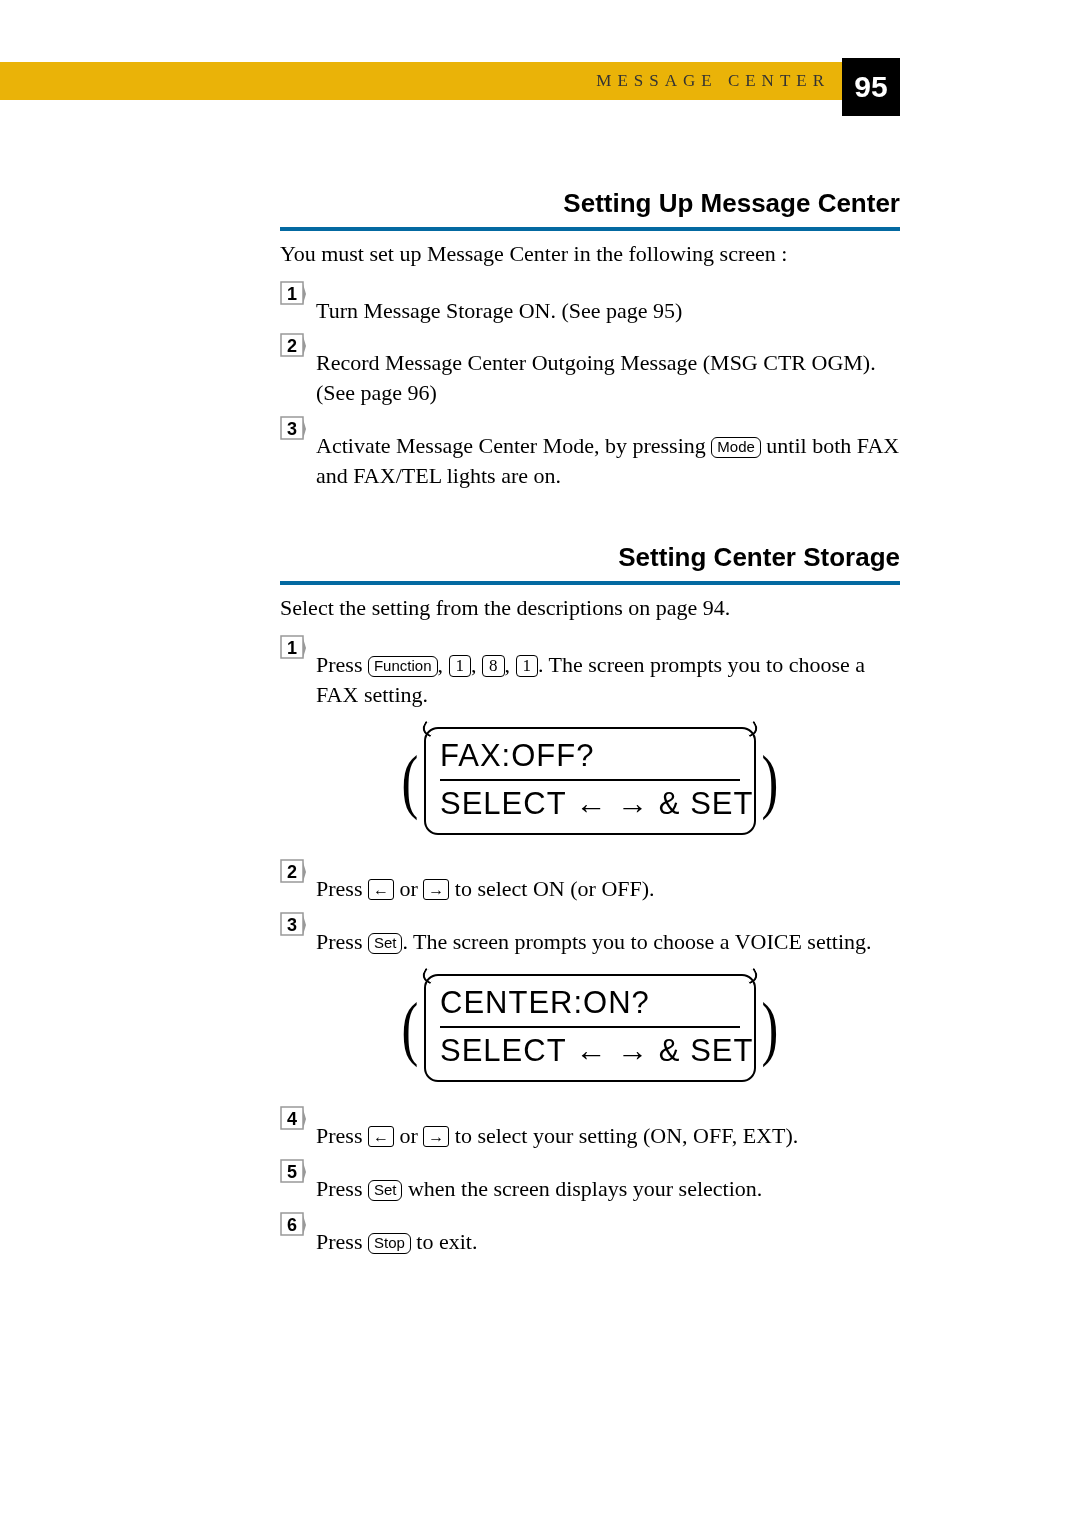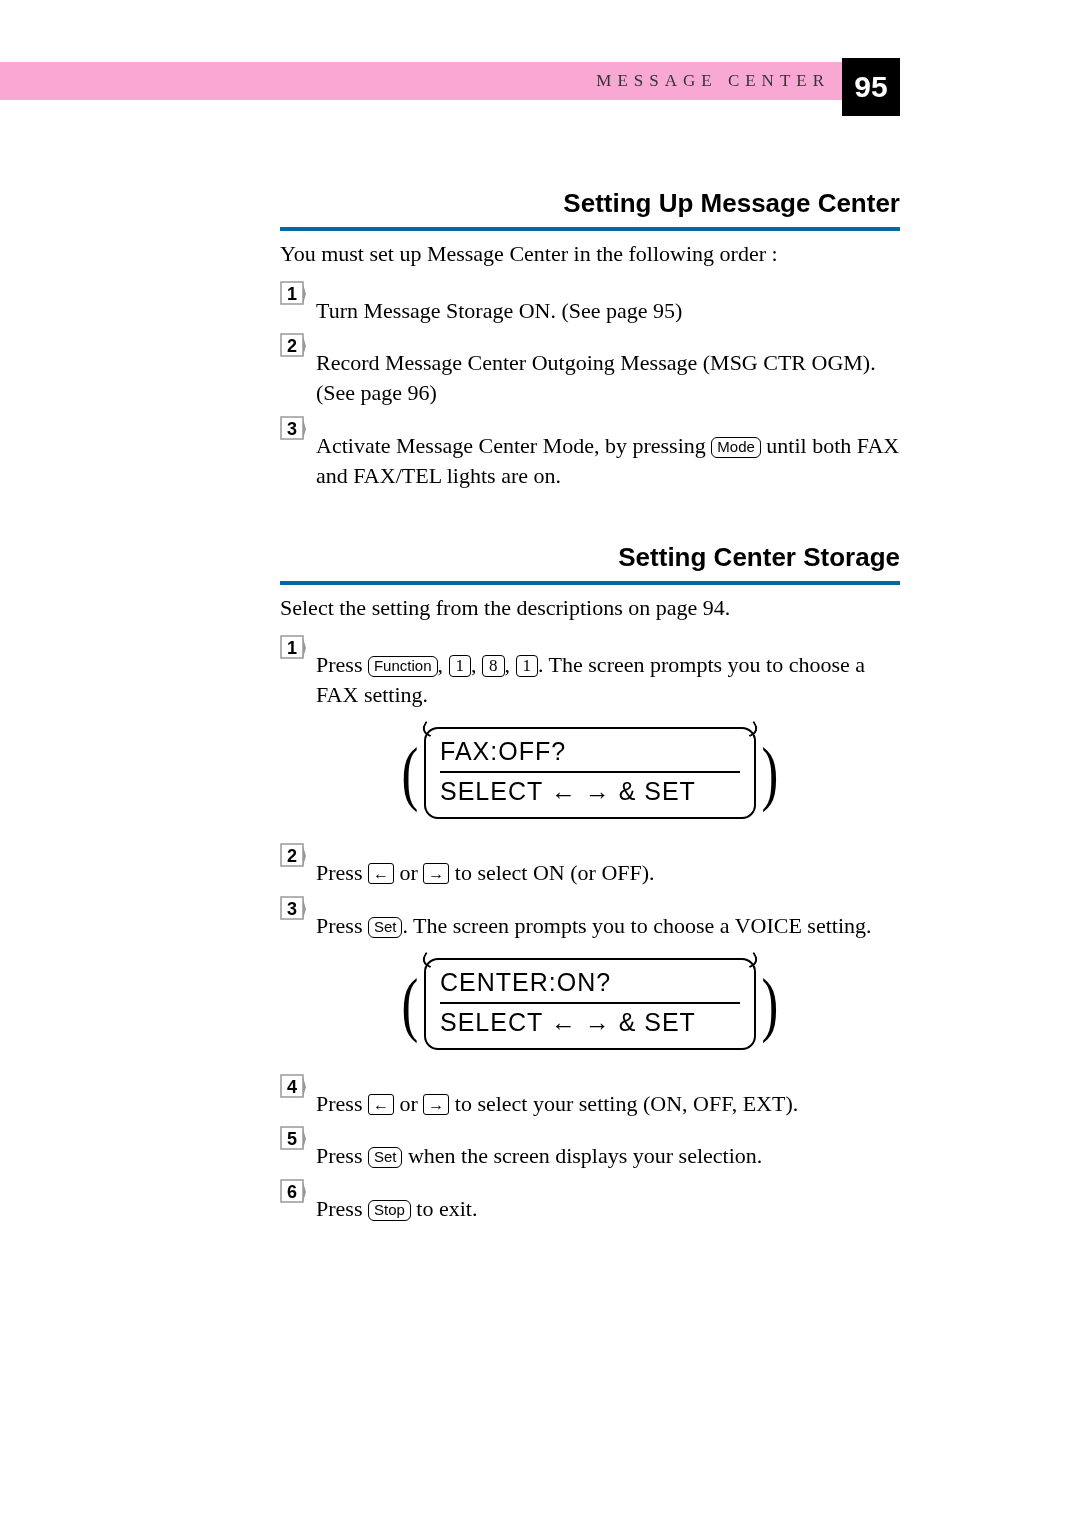--- a/index.html
+++ b/index.html
@@ -15,21 +15,21 @@
     min-height: 1519px;
     position: relative;
     box-sizing: border-box;
   }
   .top-spacer {
     height: 62px;
   }
   .header-bar {
     position: relative;
     height: 38px;
-    background: #f9a8d4;
+    background: #eab308;
     width: 900px;
     text-align: center;
   }
   .header-section-label {
     position: absolute;
     right: 70px;
     top: 0;
     height: 38px;
     display: flex;
     align-items: center;
@@ -131,21 +131,21 @@
     transform: scaleX(0.7);
   }
   .lcd-box {
     border: 2.5px solid #000;
     border-radius: 14px;
     padding: 6px 14px 8px 14px;
     width: 300px;
   }
   .lcd-line {
     font-family: Arial, Helvetica, sans-serif;
-    font-size: 25px;
+    font-size: 31px;
     letter-spacing: 1px;
     white-space: nowrap;
   }
   .lcd-line1 {
     border-bottom: 2px solid #000;
     padding-bottom: 2px;
     margin-bottom: 2px;
   }
   .tick-in {
     position: relative;
@@ -181,21 +181,21 @@
   <div class="top-spacer"></div>
 
   <div class="header-bar">
     <div class="header-section-label">MESSAGE CENTER</div>
     <div class="page-number-box">95</div>
   </div>
 
   <div class="content">
 
     <h2 class="section-heading">Setting Up Message Center</h2>
-    <div class="intro">You must set up Message Center in the following order :</div>
+    <div class="intro">You must set up Message Center in the following screen :</div>
 
     <div class="step">
       <svg class="step-num" viewBox="0 0 26 26">
         <rect x="1" y="1" width="22" height="22" fill="none" stroke="#999" stroke-width="1.5"></rect>
         <polygon points="23,3 26,13 23,23" fill="#999"></polygon>
         <text x="12" y="19" text-anchor="middle" font-family="Arial" font-weight="bold" font-size="18" fill="#000">1</text>
       </svg>
       <div class="step-body">Turn Message Storage ON. (See page 95)</div>
     </div>
 

